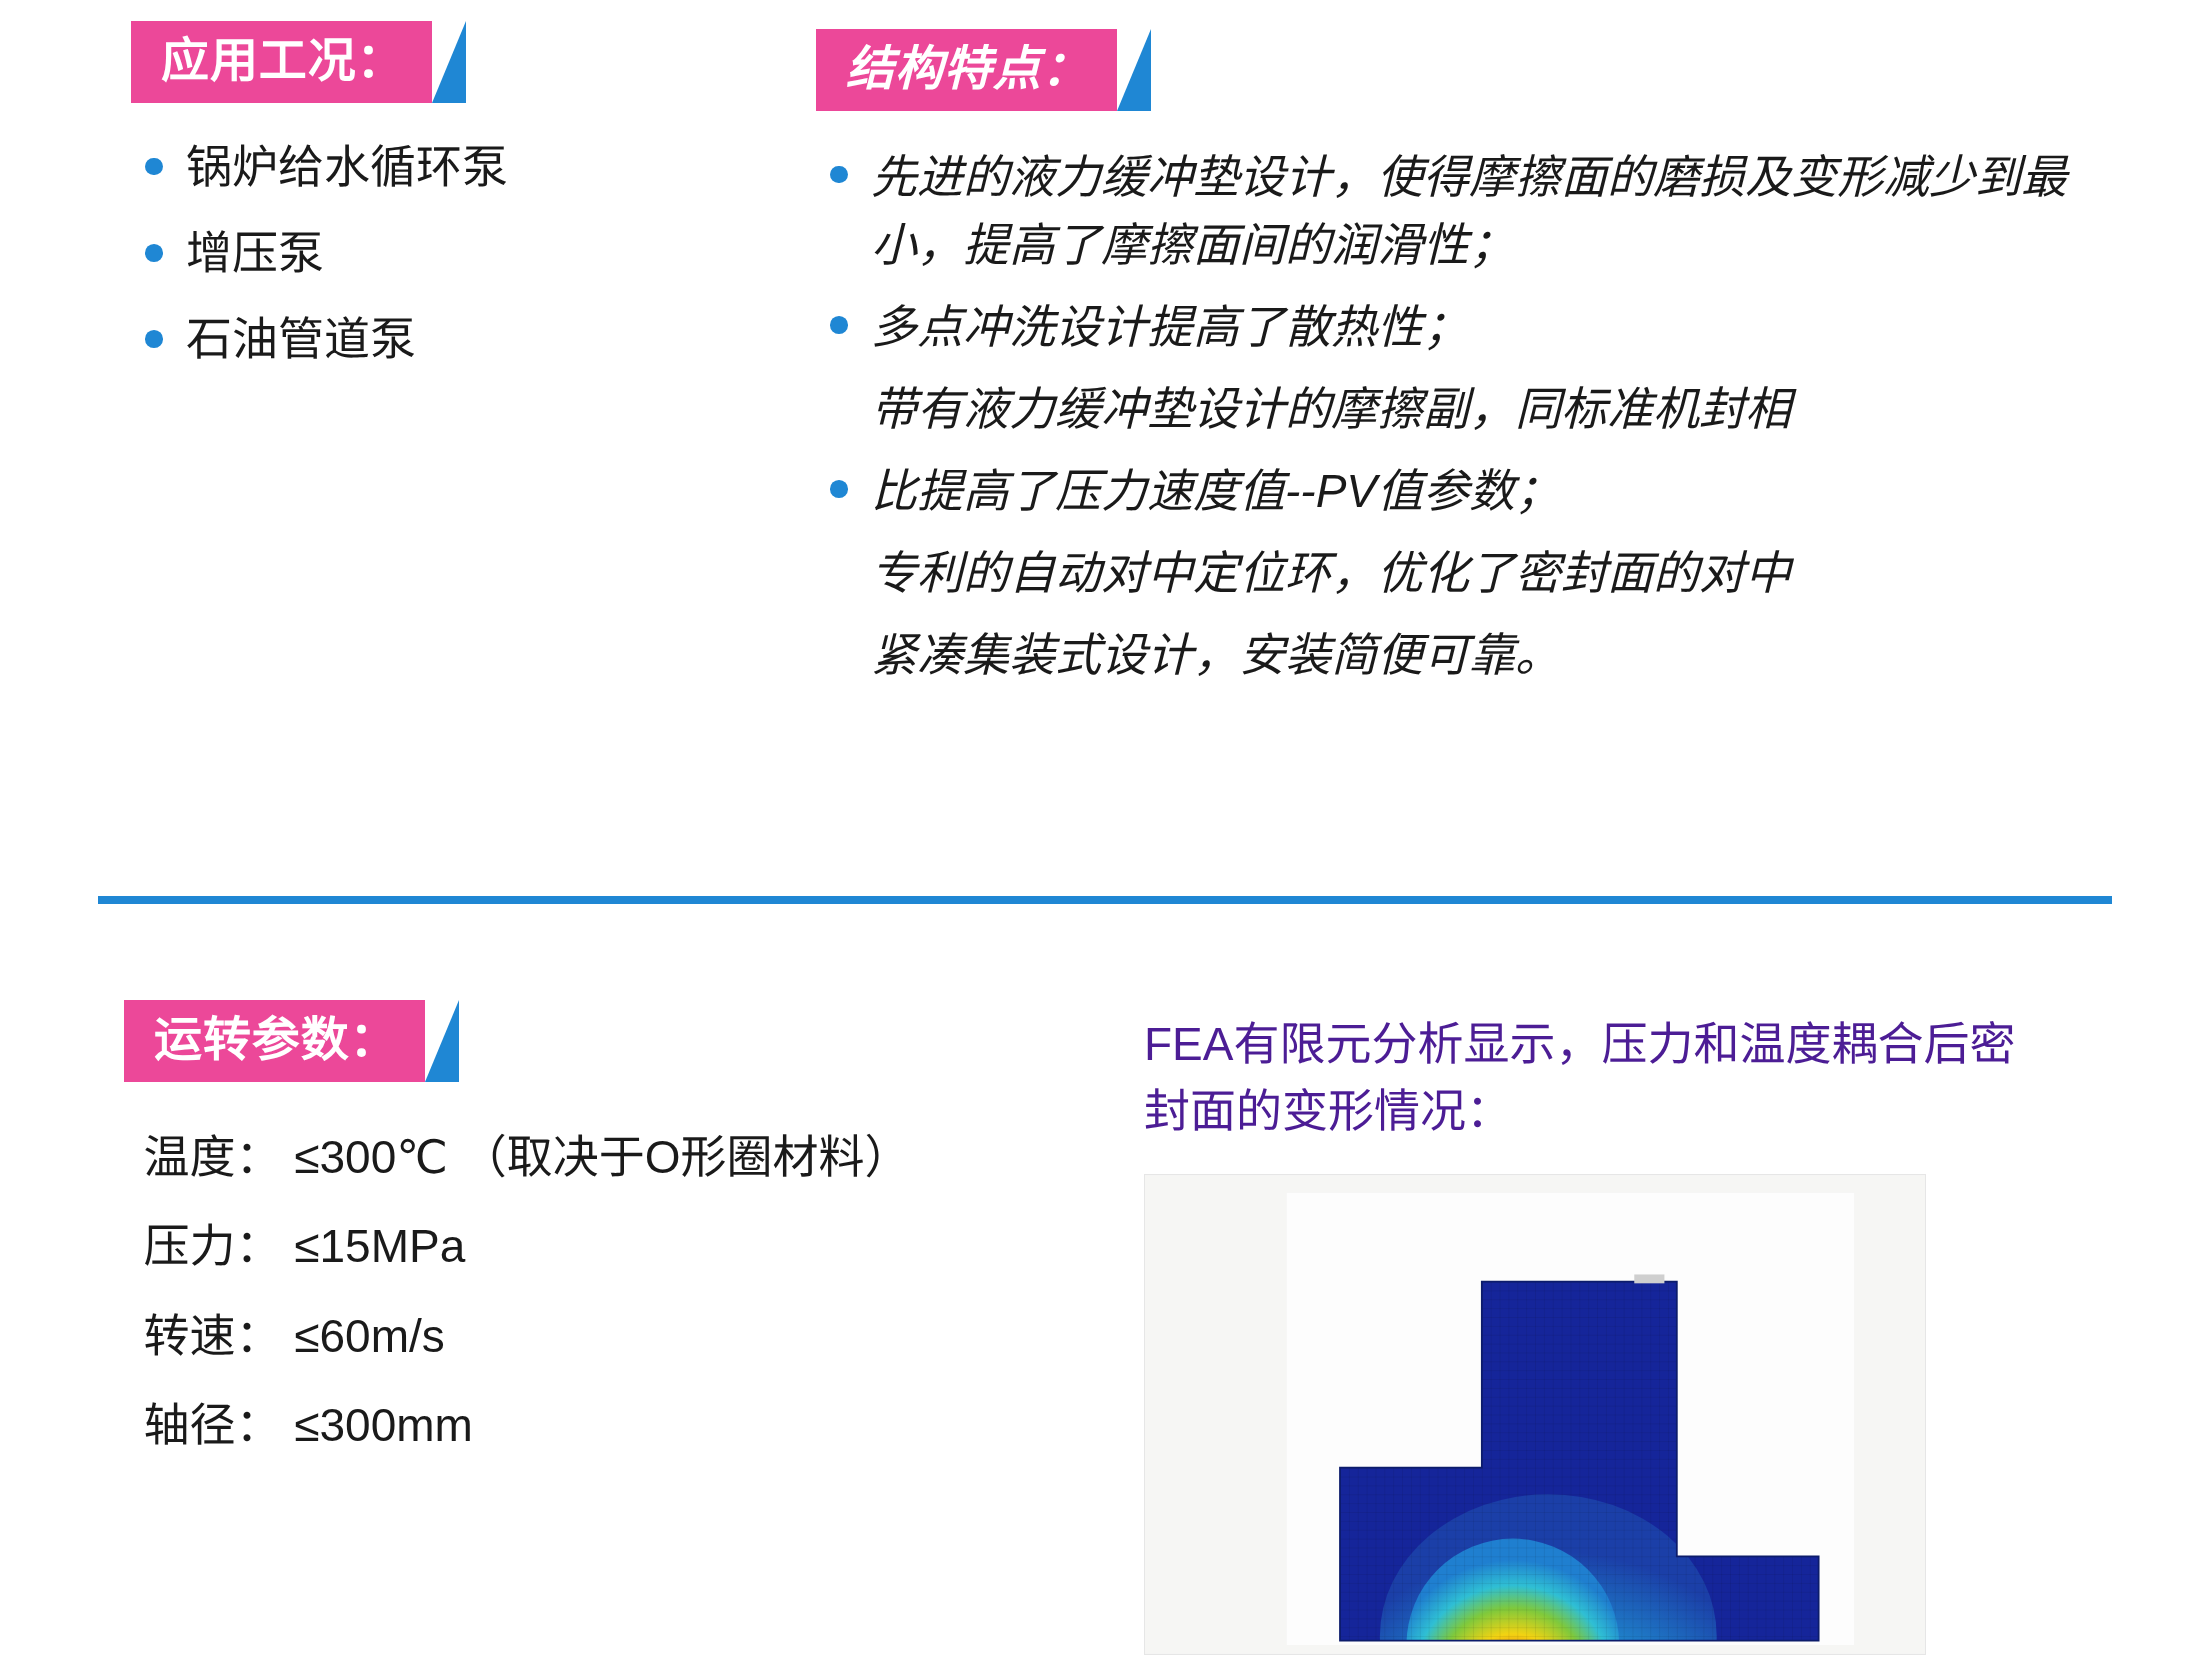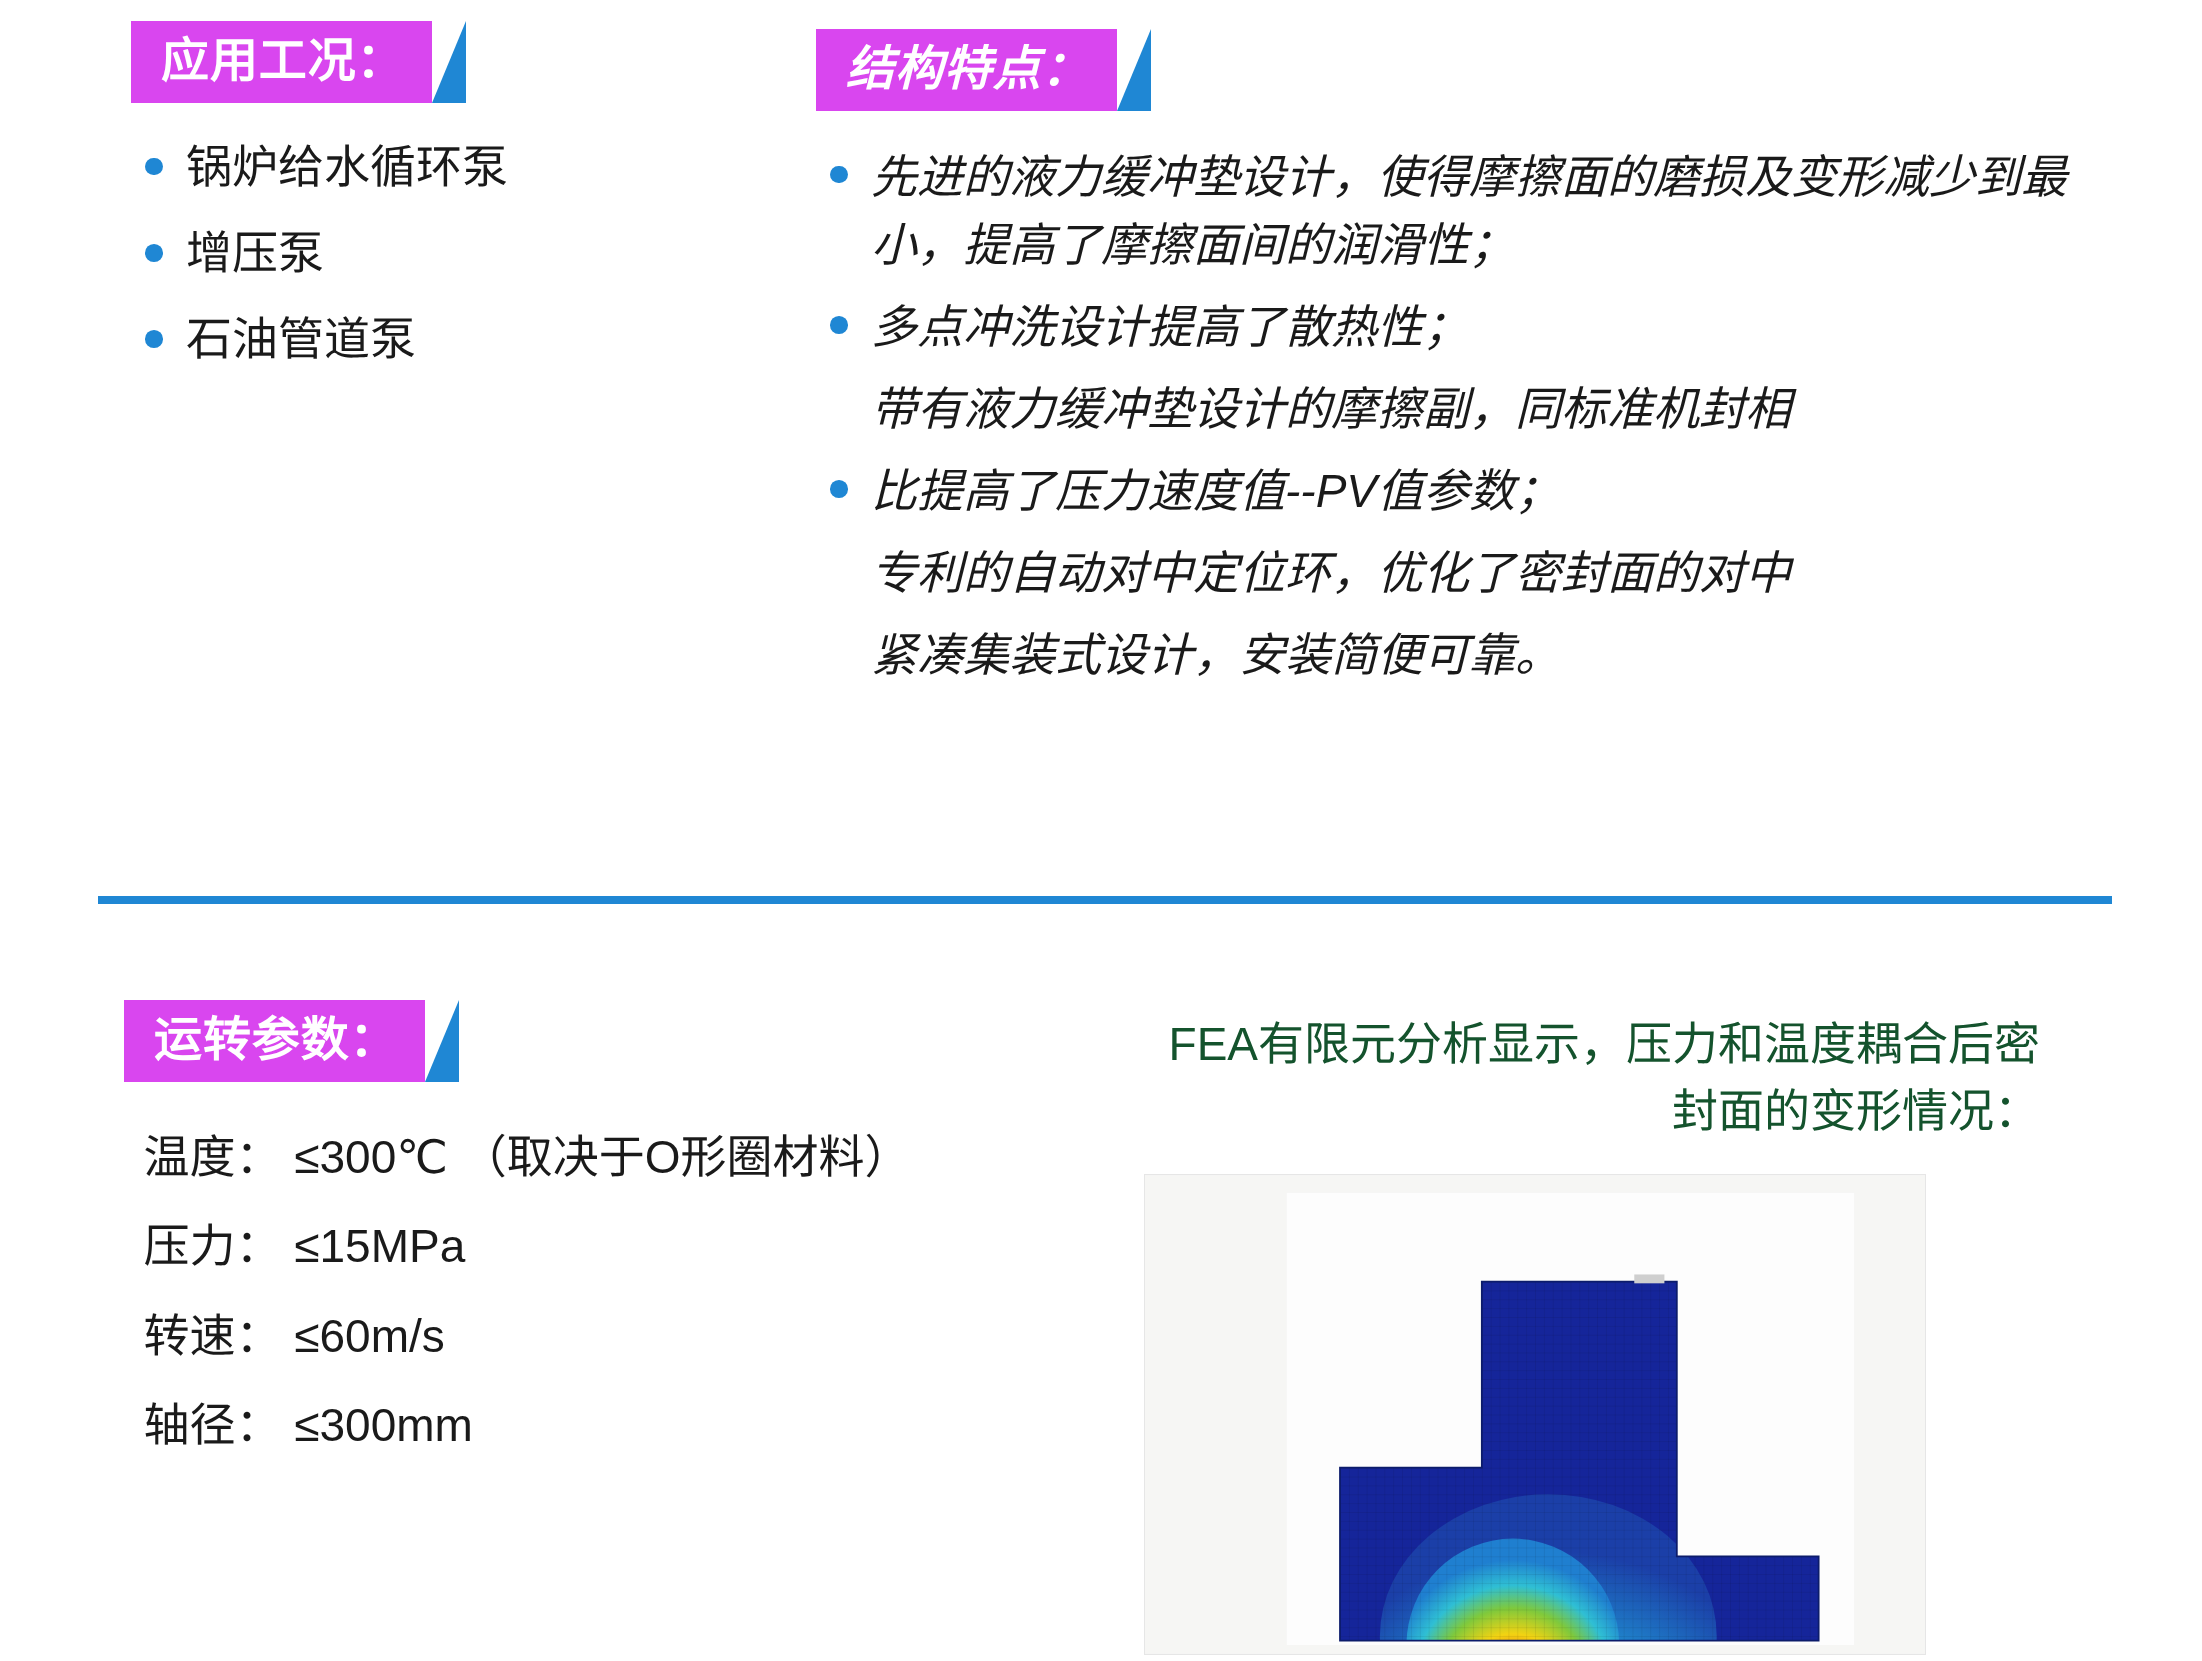--- a/index.html
+++ b/index.html
@@ -20,21 +20,21 @@
     position: relative;
     width: 2202px;
     height: 1662px;
     box-sizing: border-box;
   }
 
   
   .tag {
     display: inline-block;
     position: relative;
-    background: #d946ef;
+    background: #ec4899;
     color: #ffffff;
     font-size: 48px;
     font-weight: bold;
     line-height: 1;
     padding: 16px 26.6px 17.7px 30px;
     letter-spacing: 0.9px;
     white-space: nowrap;
   }
   .tag::after {
     content: "";
@@ -133,23 +133,22 @@
 
   .col-fea {
     position: absolute;
     left: 1144px;
     top: 1011px;
     width: 896px;
   }
   .fea-caption {
     font-size: 46px;
     line-height: 1.45;
-    color: #14532d;
+    color: #4c1d95;
     margin: 0 0 30px 0;
-    text-align: right;
   }
   .fea-image {
     position: relative;
     width: 780px;
     height: 479px;
     background: #f3f4f2;
     overflow: hidden;
     border: 0.9px solid #e6e6e6;
   }
   .fea-image svg { display: block; }

